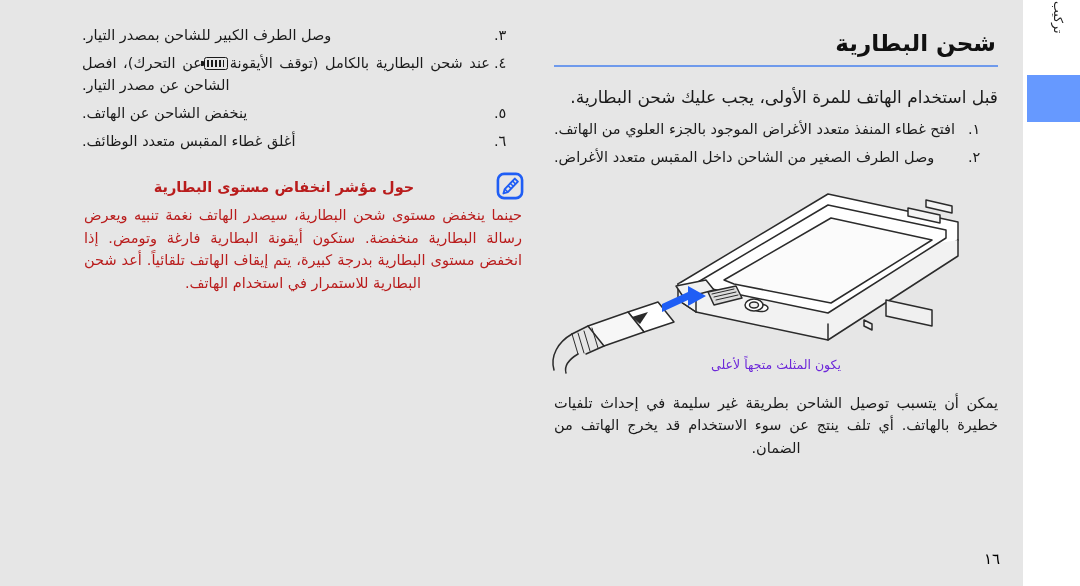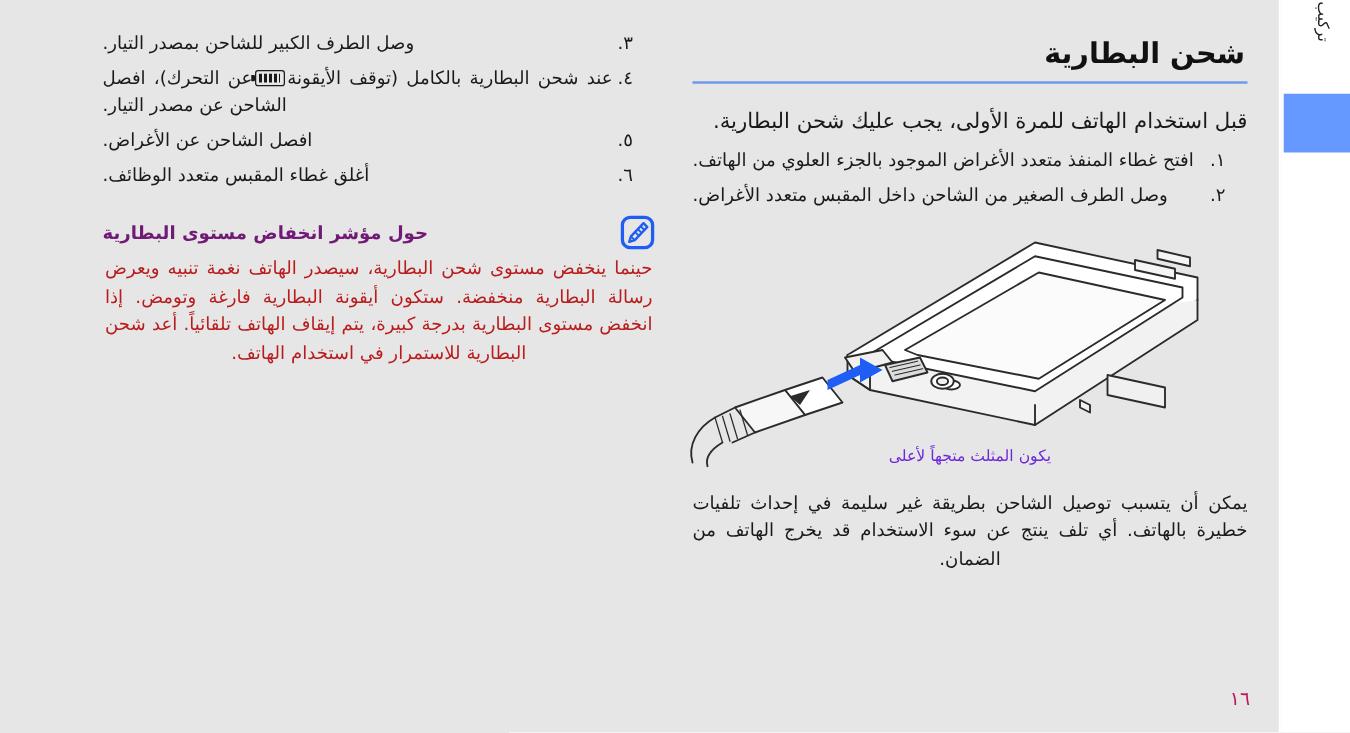--- a/index.html
+++ b/index.html
@@ -152,22 +152,22 @@
   }
   #note-icon {
     flex: 0 0 auto;
     width: 28px; height: 28px;
     margin-top: -2px;
   }
   #note-title {
     flex: 1 1 auto;
     font-size: 14.5px;
     font-weight: bold;
-    color: #701a75;
-    text-align: left;
+    color: #b91c1c;
+    text-align: center;
     line-height: 1.4;
     padding-top: 3px;
   }
   #note-body {
     font-size: 14.5px;
     color: #b91c1c;
     line-height: 1.56;
     text-align: justify;
     text-align-last: center;
     margin-top: 4px;
@@ -213,21 +213,22 @@
     text-align: justify;
     text-align-last: center;
     direction: rtl;
   }
 
   
   #page-number {
     position: absolute;
     bottom: 18px; right: 80px;
     font-size: 15px;
-    color: #be185d;
+    color: #000000;
+    font-family: Liberation Serif, serif;
   }
 
   
   #figure-caption {
     position: absolute;
     left: 0; right: 0;
     bottom: 12px;
     text-align: center;
     font-size: 12.5px;
     color: #6d28d9;
@@ -332,21 +333,21 @@
       <li>
         <span class="num">٣.</span>
         <span>وصل الطرف الكبير للشاحن بمصدر التيار.</span>
       </li>
       <li>
         <span class="num">٤.</span>
         <span>عند شحن البطارية بالكامل (توقف الأيقونة</span><span class="battery-icon"><span class="bars"></span></span><span>عن التحرك)، افصل الشاحن عن مصدر التيار.</span>
       </li>
       <li>
         <span class="num">٥.</span>
-        <span>افصل الشاحن عن الأغراض.</span>
+        <span>ينخفض الشاحن عن الهاتف.</span>
       </li>
       <li>
         <span class="num">٦.</span>
         <span>أغلق غطاء المقبس متعدد الوظائف.</span>
       </li>
     </ol>
 
     <div id="note-box">
       <div id="note-head">
         <svg id="note-icon" viewBox="0 0 32 32" xmlns="http://www.w3.org/2000/svg">

